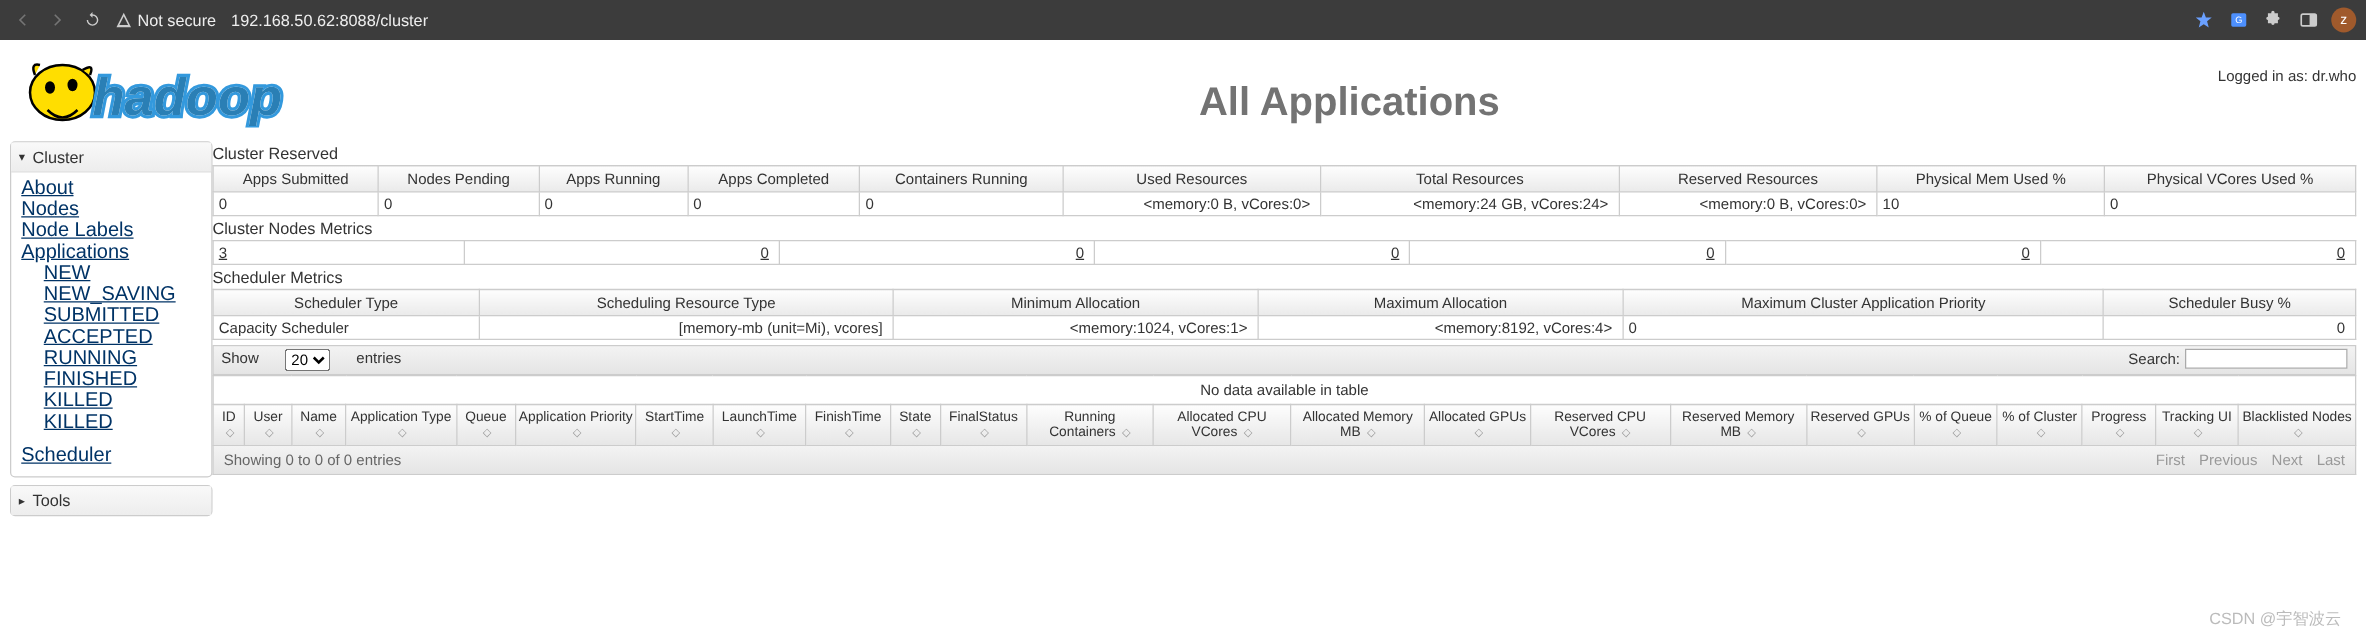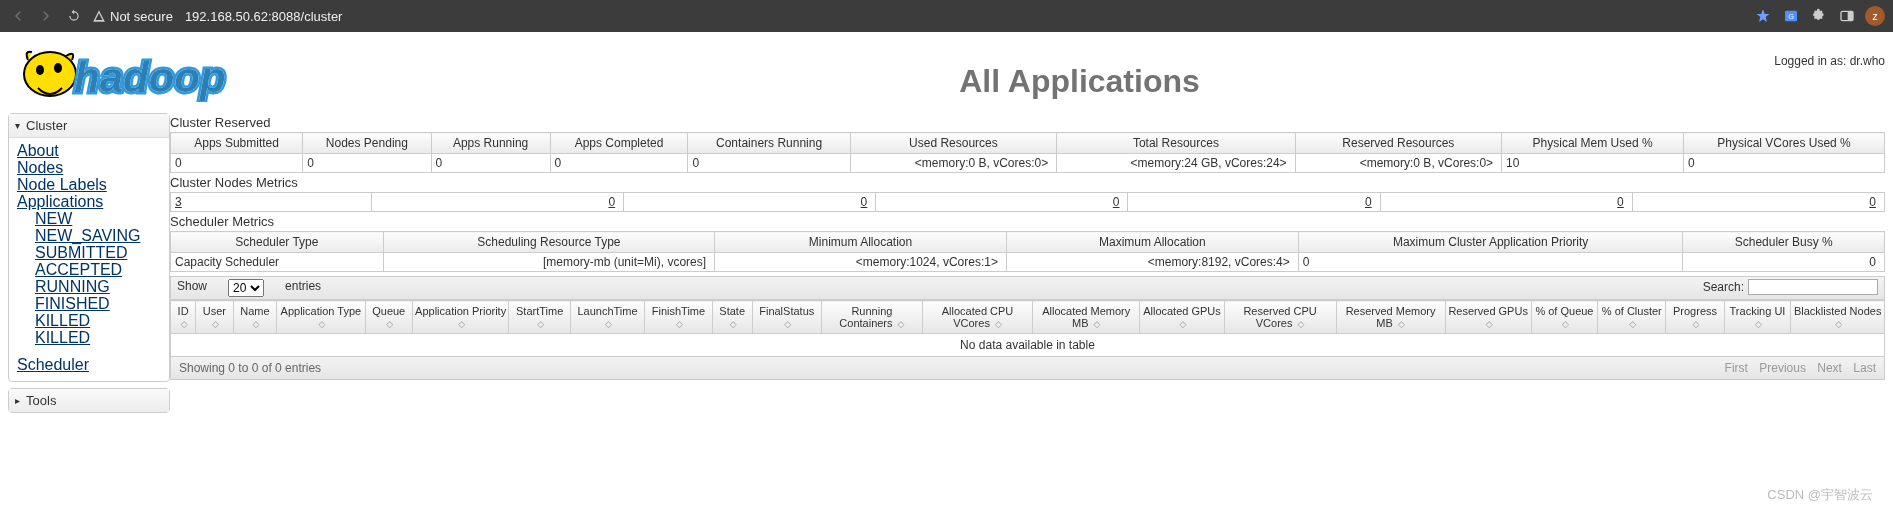--- a/index.html
+++ b/index.html
@@ -252,21 +252,24 @@
         <select><option>20</option></select>
         <span>entries</span>
         <div class="search-box">
           <span>Search:</span>
           <input type="text" style="">
         </div>
       </div>
 
       <table class="apps">
         <tbody>
-            <tr id="apps-header-row">
+            <tr>
+              <td class="empty" colspan="23">No data available in table</td>
+            </tr>
+        <tr id="apps-header-row">
               <th>ID <span class="sort-arrows">◇</span></th>
               <th>User <span class="sort-arrows">◇</span></th>
               <th>Name <span class="sort-arrows">◇</span></th>
               <th>Application Type <span class="sort-arrows">◇</span></th>
               <th>Queue <span class="sort-arrows">◇</span></th>
               <th>Application Priority <span class="sort-arrows">◇</span></th>
               <th>StartTime <span class="sort-arrows">◇</span></th>
               <th>LaunchTime <span class="sort-arrows">◇</span></th>
               <th>FinishTime <span class="sort-arrows">◇</span></th>
               <th>State <span class="sort-arrows">◇</span></th>
@@ -277,23 +280,20 @@
               <th>Allocated GPUs <span class="sort-arrows">◇</span></th>
               <th>Reserved CPU VCores <span class="sort-arrows">◇</span></th>
               <th>Reserved Memory MB <span class="sort-arrows">◇</span></th>
               <th>Reserved GPUs <span class="sort-arrows">◇</span></th>
               <th>% of Queue <span class="sort-arrows">◇</span></th>
               <th>% of Cluster <span class="sort-arrows">◇</span></th>
               <th>Progress <span class="sort-arrows">◇</span></th>
               <th>Tracking UI <span class="sort-arrows">◇</span></th>
               <th>Blacklisted Nodes <span class="sort-arrows">◇</span></th>
             </tr>
-        <tr>
-              <td class="empty" colspan="23">No data available in table</td>
-            </tr>
       </tbody>
         </table>
 
       <div class="dt-bottom">
         <span>Showing 0 to 0 of 0 entries</span>
         <div class="pager">
           <span>First</span>
           <span>Previous</span>
           <span>Next</span>
           <span>Last</span>

